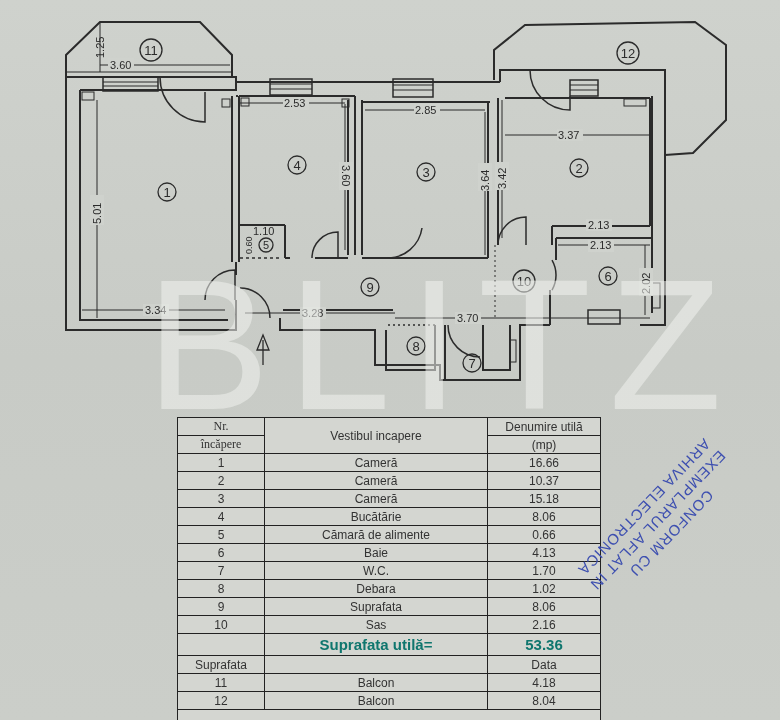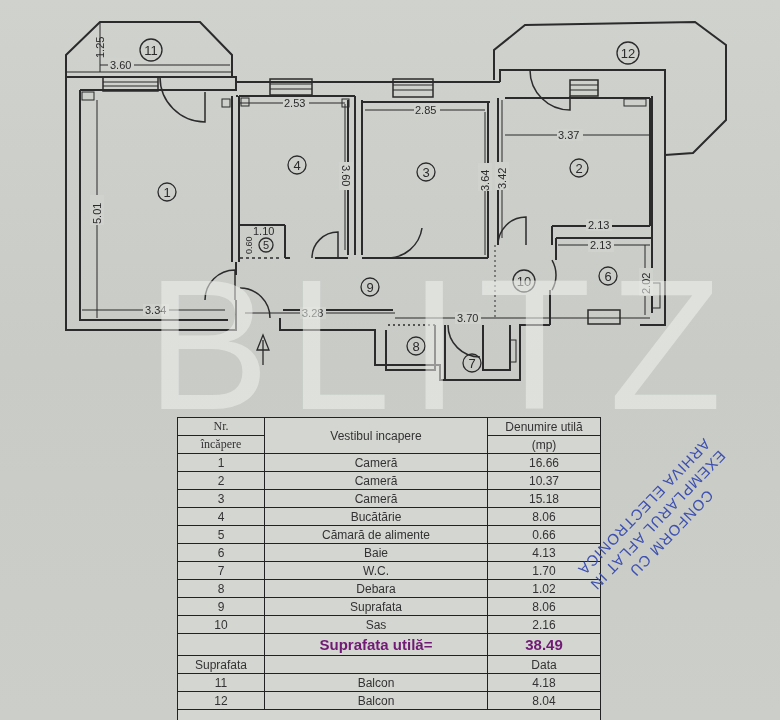--- a/index.html
+++ b/index.html
@@ -21,21 +21,21 @@
     position:absolute; left:177px; top:417px; width:424px;
     border-collapse:collapse; background:#d4d6d1; color:#333;
     font-size:12px;
   }
   table.rooms td {
     border:1.5px solid #222; height:17px; padding:0 4px; text-align:center;
     white-space:nowrap;
   }
   table.rooms td.c1 { width:78px;font-family:Liberation Serif, serif; }
   table.rooms td.c3 { width:104px; }
-  table.rooms tr.total td { font-weight:bold; font-size:15px; height:21px; color:#701a75; }
+  table.rooms tr.total td { font-weight:bold; font-size:15px; height:21px; color:#0f766e; }
   table.rooms tr.footer td { height:22px; border-bottom:none; }
   .stamp {
     position:absolute; left:548px; top:492px; width:220px;
     transform:rotate(-46deg) scaleY(-1) scaleX(-1); transform-origin:center;
     color:#3d4fb0; font-size:15px; line-height:19px; text-align:center;
     letter-spacing:1px; font-family:"Liberation Sans", sans-serif;
   }
   .stamp div { white-space:nowrap; }
   .ghost { position:absolute; color:rgba(90,90,90,0.18); font-size:13px; white-space:nowrap; }
 </style>
@@ -315,21 +315,21 @@
           <td>8.06</td>
         </tr>
   <tr>
           <td>10</td>
           <td>Sas</td>
           <td>2.16</td>
         </tr>
   <tr class="total">
     <td></td>
     <td>Suprafata utilă=</td>
-    <td>38.49</td>
+    <td>53.36</td>
   </tr>
   <tr>
     <td>Suprafata</td>
     <td></td>
     <td>Data</td>
   </tr>
   <tr>
           <td>11</td>
           <td>Balcon</td>
           <td>4.18</td>

